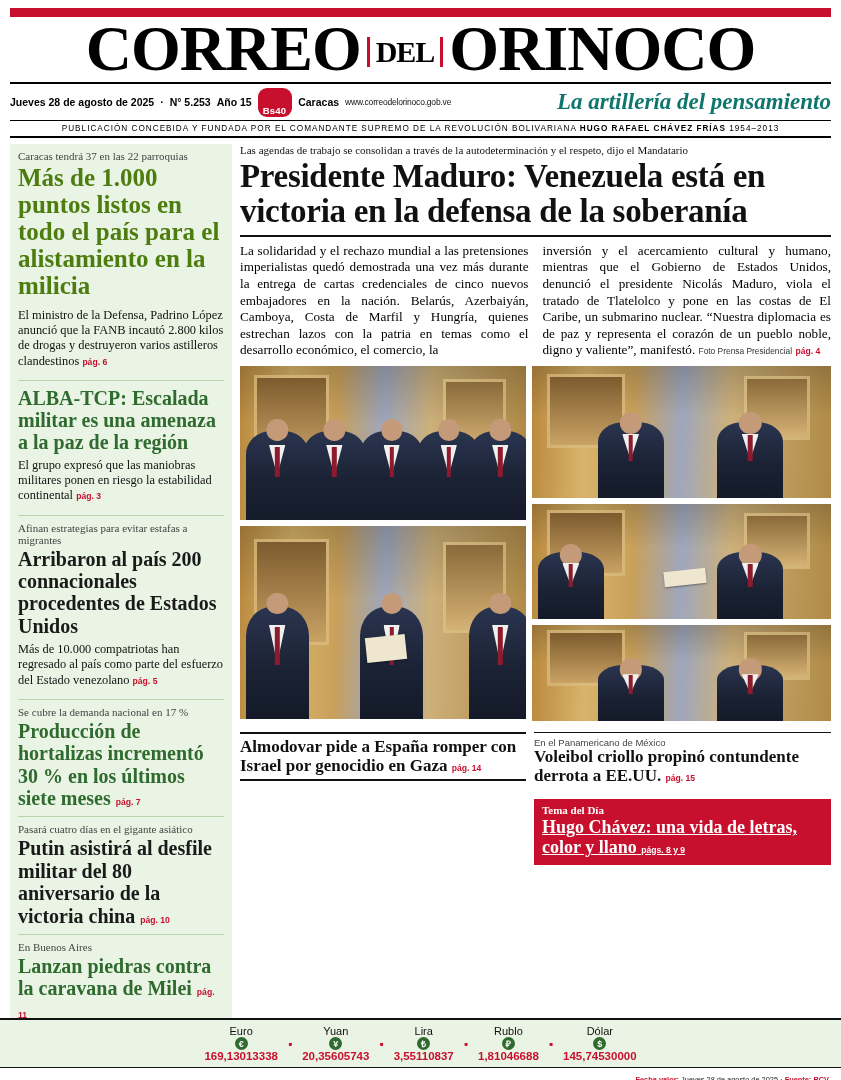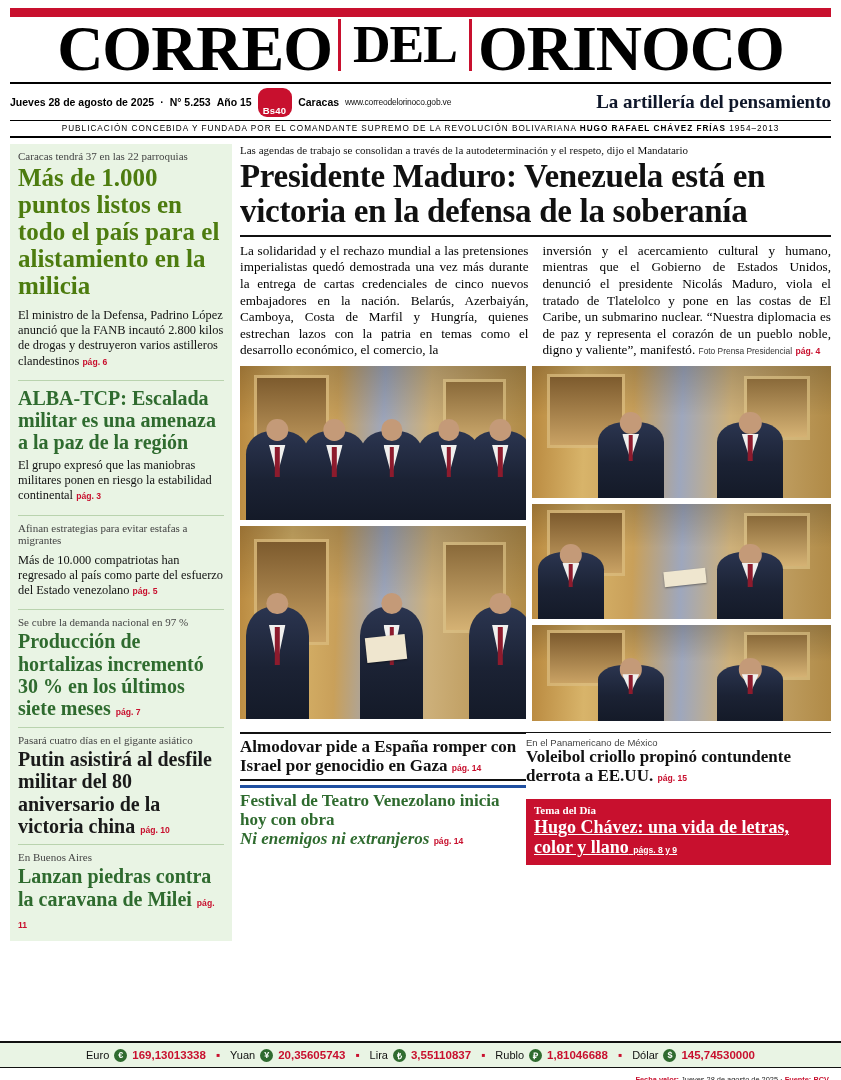--- a/index.html
+++ b/index.html
@@ -21,45 +21,45 @@
     font-family:"Liberation Serif", serif;
     font-weight: bold;
     font-size: 64px;
     letter-spacing: -1px;
     line-height: 0.95;
     color:#000;
     white-space: nowrap;
   }
   .mast-del {
     display:inline-block;
-    font-size: 52px;
+    font-size: 30px;
     vertical-align: 8px;
-    padding: 0 12px;
+    padding: 0 6px;
     border-left: 3px solid #c8102e;
     border-right: 3px solid #c8102e;
     margin: 0 6px;
     line-height: 1;
   }
   .mast-rule { height: 2px; background:#000; margin-top: 2px; }
   .mast-meta {
     display:flex; align-items:center; gap:6px;
     font-family:"Liberation Sans", sans-serif;
     font-size: 10.5px; font-weight: bold;
     padding: 4px 0 3px 0;
   }
   .mast-meta .sep { color:#000; }
   .badge-bs {
     background:#c8102e; color:#fff; border-radius: 9px;
     font-size: 9.5px; padding: 17px 6px 1px 5px; font-weight:bold;
     letter-spacing:0.2px;
   }
   .mast-url { font-weight: normal; font-size: 8.5px; color:#111; letter-spacing:-0.2px;}
   .mast-slogan {
-    margin-left:auto; color:#0f172a; font-family:"Liberation Serif", serif;
-    font-weight:bold; font-size: 19px; 
+    margin-left:auto; color:#0f766e; font-family:"Liberation Serif", serif;
+    font-weight:bold; font-size: 23px; font-style:italic;
   }
   .mast-rule2 { height:1px; background:#000; }
   .mast-footline {
     font-family:"Liberation Sans", sans-serif;
     font-size: 8.2px; letter-spacing: 1.0px; text-align:center;
     padding: 3px 0 3px 0; font-weight:500;
   }
   .mast-footline b { font-weight: bold; }
   .mast-rule3 { height:2px; background:#000; }
 
@@ -160,21 +160,21 @@
     transform:translateX(-50%); background:#8d1b2d;
   }
   .s1{left:2%;} .s2{left:22%;} .s3{left:42%;} .s4{left:62%;} .s5{left:80%;}
   .doc-paper{
     position:absolute; left:44%; bottom:30%; width:14%; height:13%;
     background:#efe6cf; transform: rotate(-6deg);
     box-shadow:0 1px 2px rgba(0,0,0,.4);
   }
 
   
-  .lower { display:flex; margin-top:7px; }
+  .lower { display:flex; gap:8px; margin-top:7px; }
   .lower-left { width: 286px; }
   .lower-right { flex:1; }
   .teaser-head {
     font-size: 17px; font-weight:bold; line-height:1.1; color:#111;
     font-family:"Liberation Serif", serif;
   }
   .teaser-head.green { color:#2f6b2f; }
   .teaser-italic { font-style: italic; font-weight:bold; }
   .rule-black { height:2px; background:#111; margin: 4px 0; }
   .rule-thin { height:1px; background:#111; margin: 4px 0; }
@@ -188,21 +188,21 @@
   .box-red .pag { color:#fff; }
   .sm-kicker { font-size:9.5px; font-family:"Liberation Sans", sans-serif; color:#444; }
 
   
   .fx-bar {
     position:absolute; left:0; right:0; bottom:20px;
     background:#e9f4e4; border-top:2px solid #111; border-bottom:1px solid #111;
     display:flex; align-items:center; justify-content:center; gap:10px;
     padding: 5px 10px; font-family:"Liberation Sans", sans-serif;
   }
-  .fx-item { display:flex; align-items:center; gap:5px; font-size: 11px; }
+  .fx-item { display:flex; align-items:center; font-size: 11px; flex-direction: column; }
   .fx-name { color:#111; font-weight:500; }
   .fx-sym {
     width:13px; height:13px; border-radius:50%; background:#2f6b2f; color:#fff;
     font-size:9px; display:flex; align-items:center; justify-content:center; font-weight:bold;
   }
   .fx-val { color:#c8102e; font-weight:bold; font-size: 11.5px; }
   .fx-dot { color:#c8102e; font-size: 12px; }
   .fx-foot {
     position:absolute; right:12px; bottom:4px;
     font-family:"Liberation Sans", sans-serif; font-size: 7.4px; color:#222;
@@ -255,27 +255,28 @@
 
       <div>
         <div class="sub-head">ALBA-TCP: Escalada militar es una amenaza a la paz de la región</div>
         <div class="deck"><span>El grupo expresó que las maniobras militares ponen en riesgo la estabilidad continental</span> <span class="pag">pág. 3</span></div>
       </div>
 
       <div class="hr-green"></div>
 
       <div>
         <div class="kicker">Afinan estrategias para evitar estafas a migrantes</div>
+        <div class="dark-head">Arribaron al país 200 connacionales procedentes de Estados Unidos</div>
         <div class="deck"><span>Más de 10.000 compatriotas han regresado al país como parte del esfuerzo del Estado venezolano</span> <span class="pag">pág. 5</span></div>
       </div>
 
       <div class="hr-green"></div>
 
       <div>
-        <div class="kicker">Se cubre la demanda nacional en 97 %</div>
+        <div class="kicker">Se cubre la demanda nacional en 17 %</div>
         <div class="green-head"><span>Producción de hortalizas incrementó 30 % en los últimos siete meses</span> <span class="pag">pág. 7</span></div>
       </div>
 
       <div class="hr-green"></div>
 
       <div>
         <div class="kicker">Pasará cuatro días en el gigante asiático</div>
         <div class="dark-head"><span>Putin asistirá al desfile militar del 80 aniversario de la victoria china</span> <span class="pag">pág. 10</span></div>
       </div>
 
@@ -406,27 +407,20 @@
         </div>
       </div>
 
       <div class="lower">
         <div class="lower-left">
           <div class="rule-black"></div>
           <div>
             <div class="teaser-head"><span>Almodovar pide a España romper con Israel por genocidio en Gaza</span> <span class="pag">pág. 14</span></div>
           </div>
           <div class="rule-black"></div>
-          <div class="box-blue">
-            <div class="teaser-head green">
-              <span>Festival de Teatro Venezolano inicia hoy con obra</span><br>
-              <span class="teaser-italic">Ni enemigos ni extranjeros</span>
-              <span class="pag">pág. 14</span>
-            </div>
-          </div>
         </div>
 
         <div class="lower-right">
           <div class="rule-thin"></div>
           <div>
             <div class="sm-kicker">En el Panamericano de México</div>
             <div class="teaser-head"><span>Voleibol criollo propinó contundente derrota a EE.UU.</span> <span class="pag">pág. 15</span></div>
           </div>
           <div style="height:14px"></div>
           <div class="box-red">

